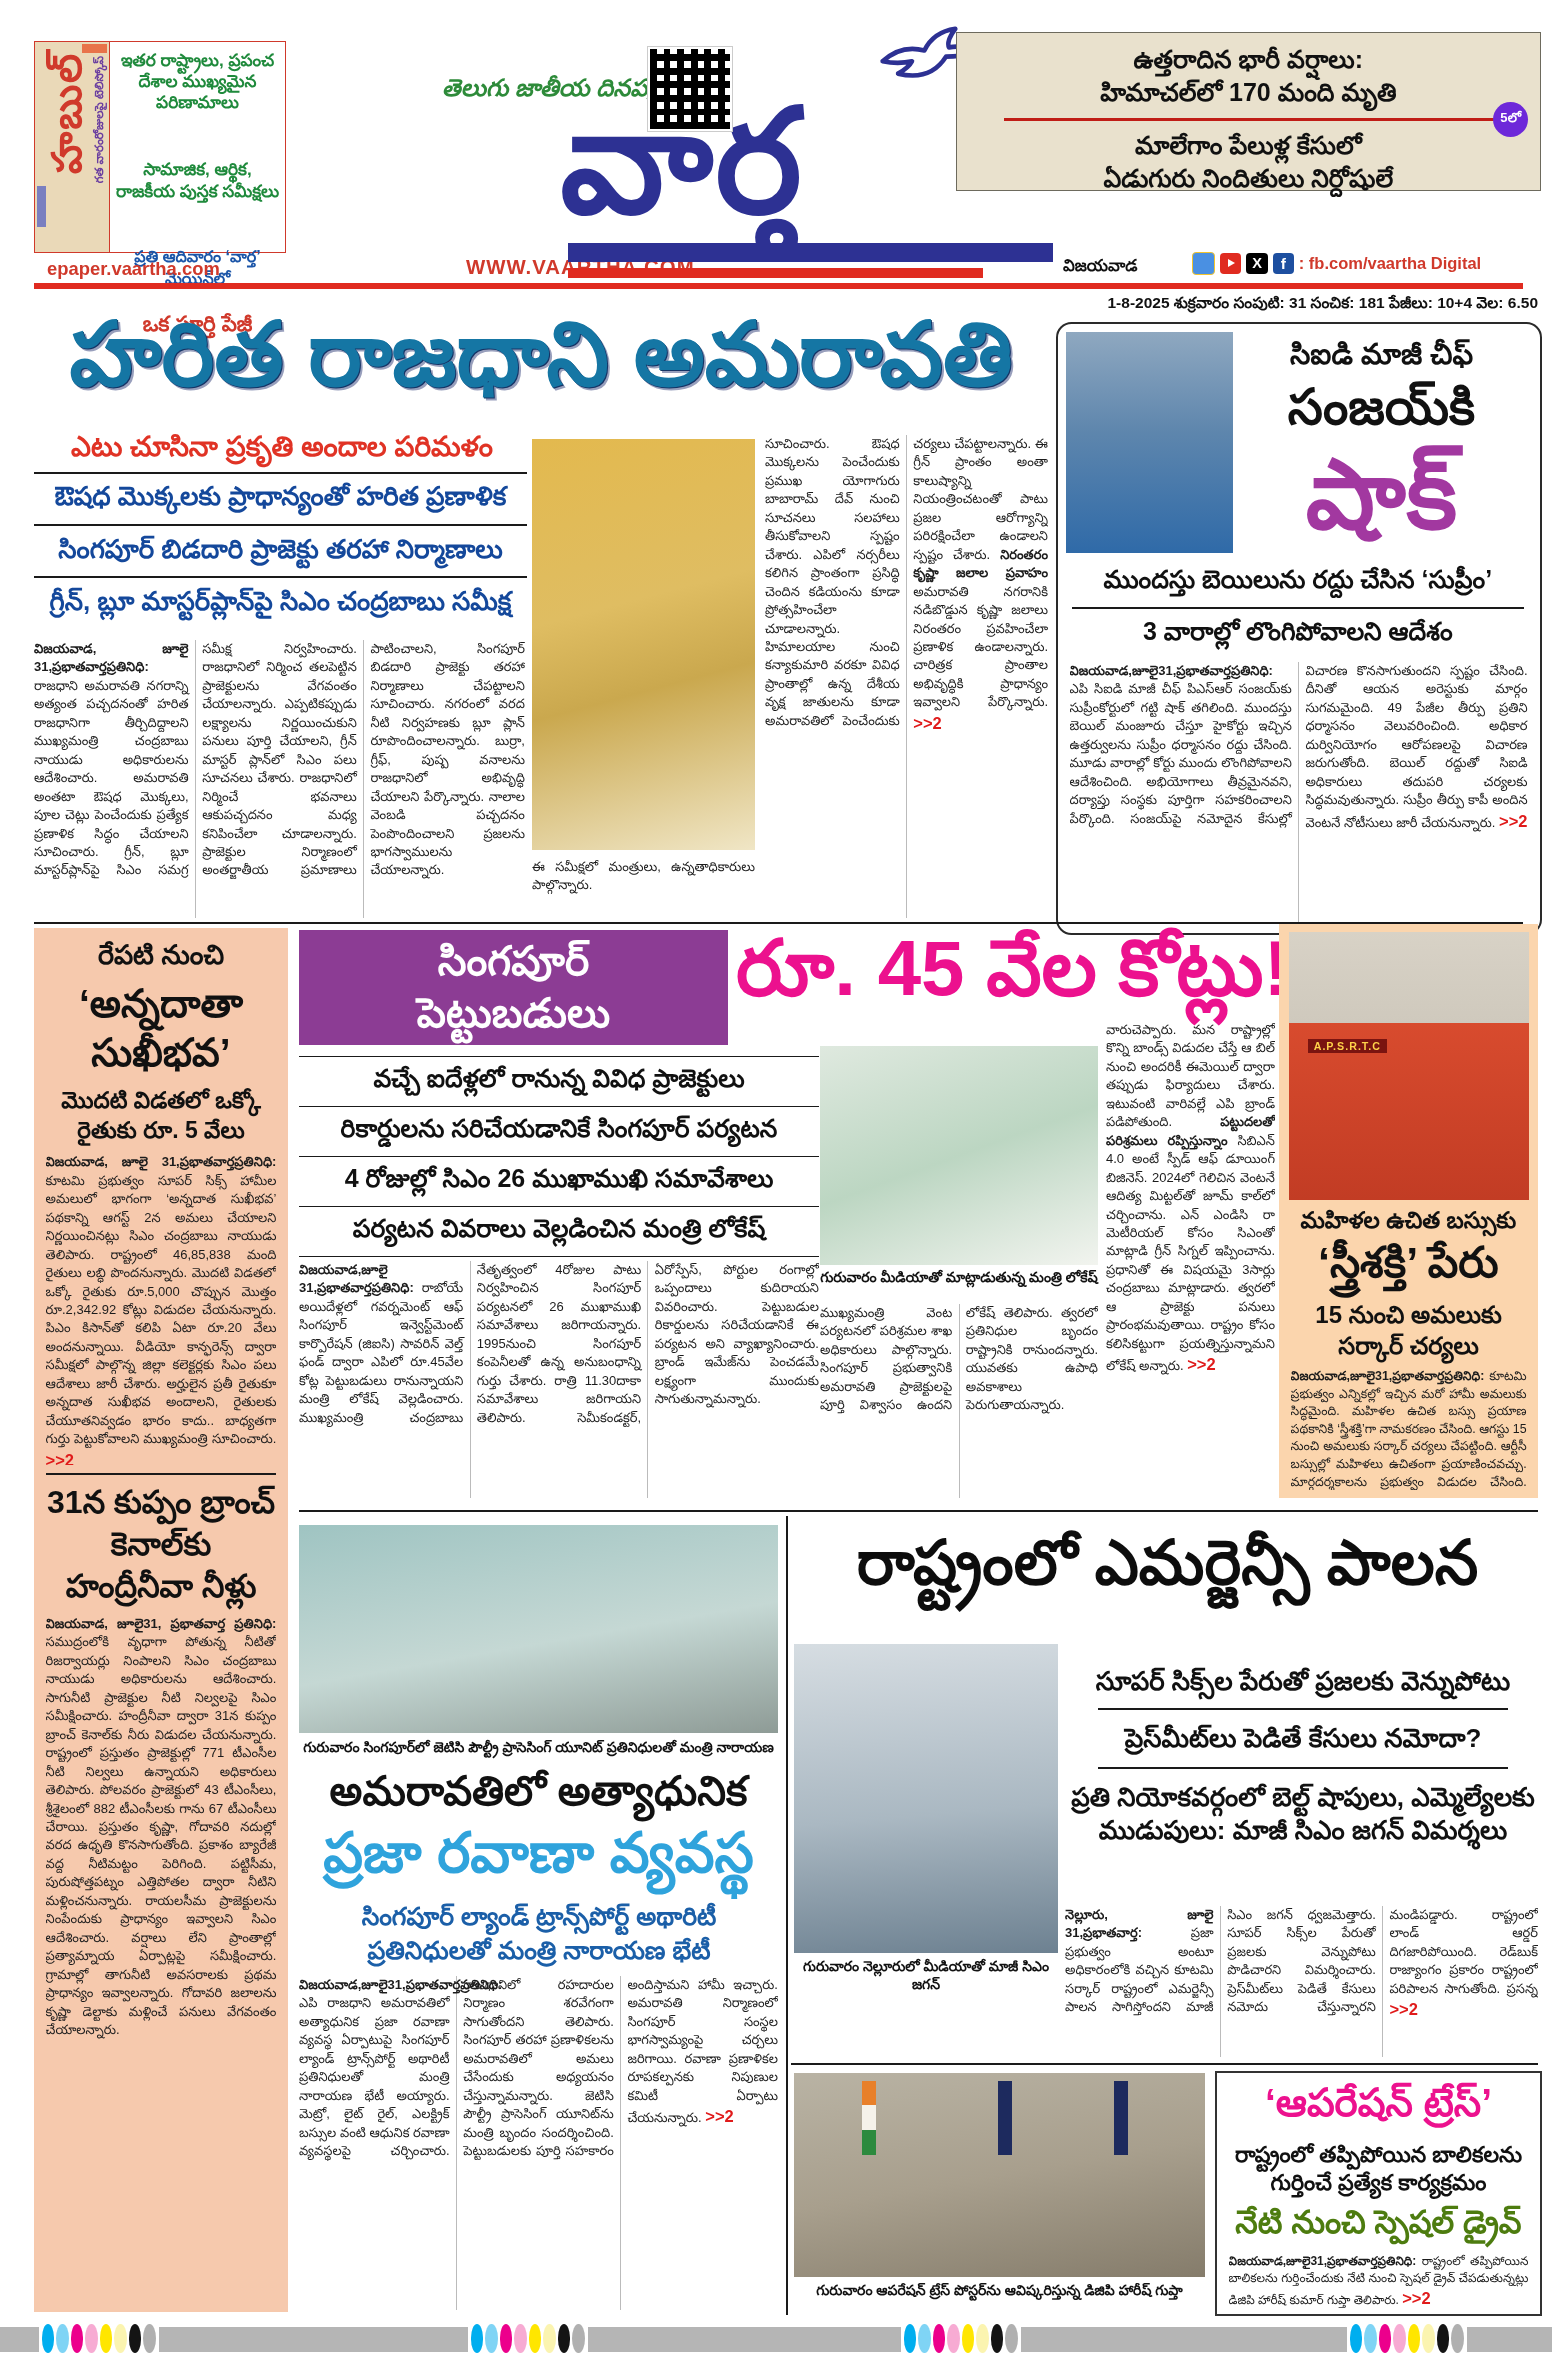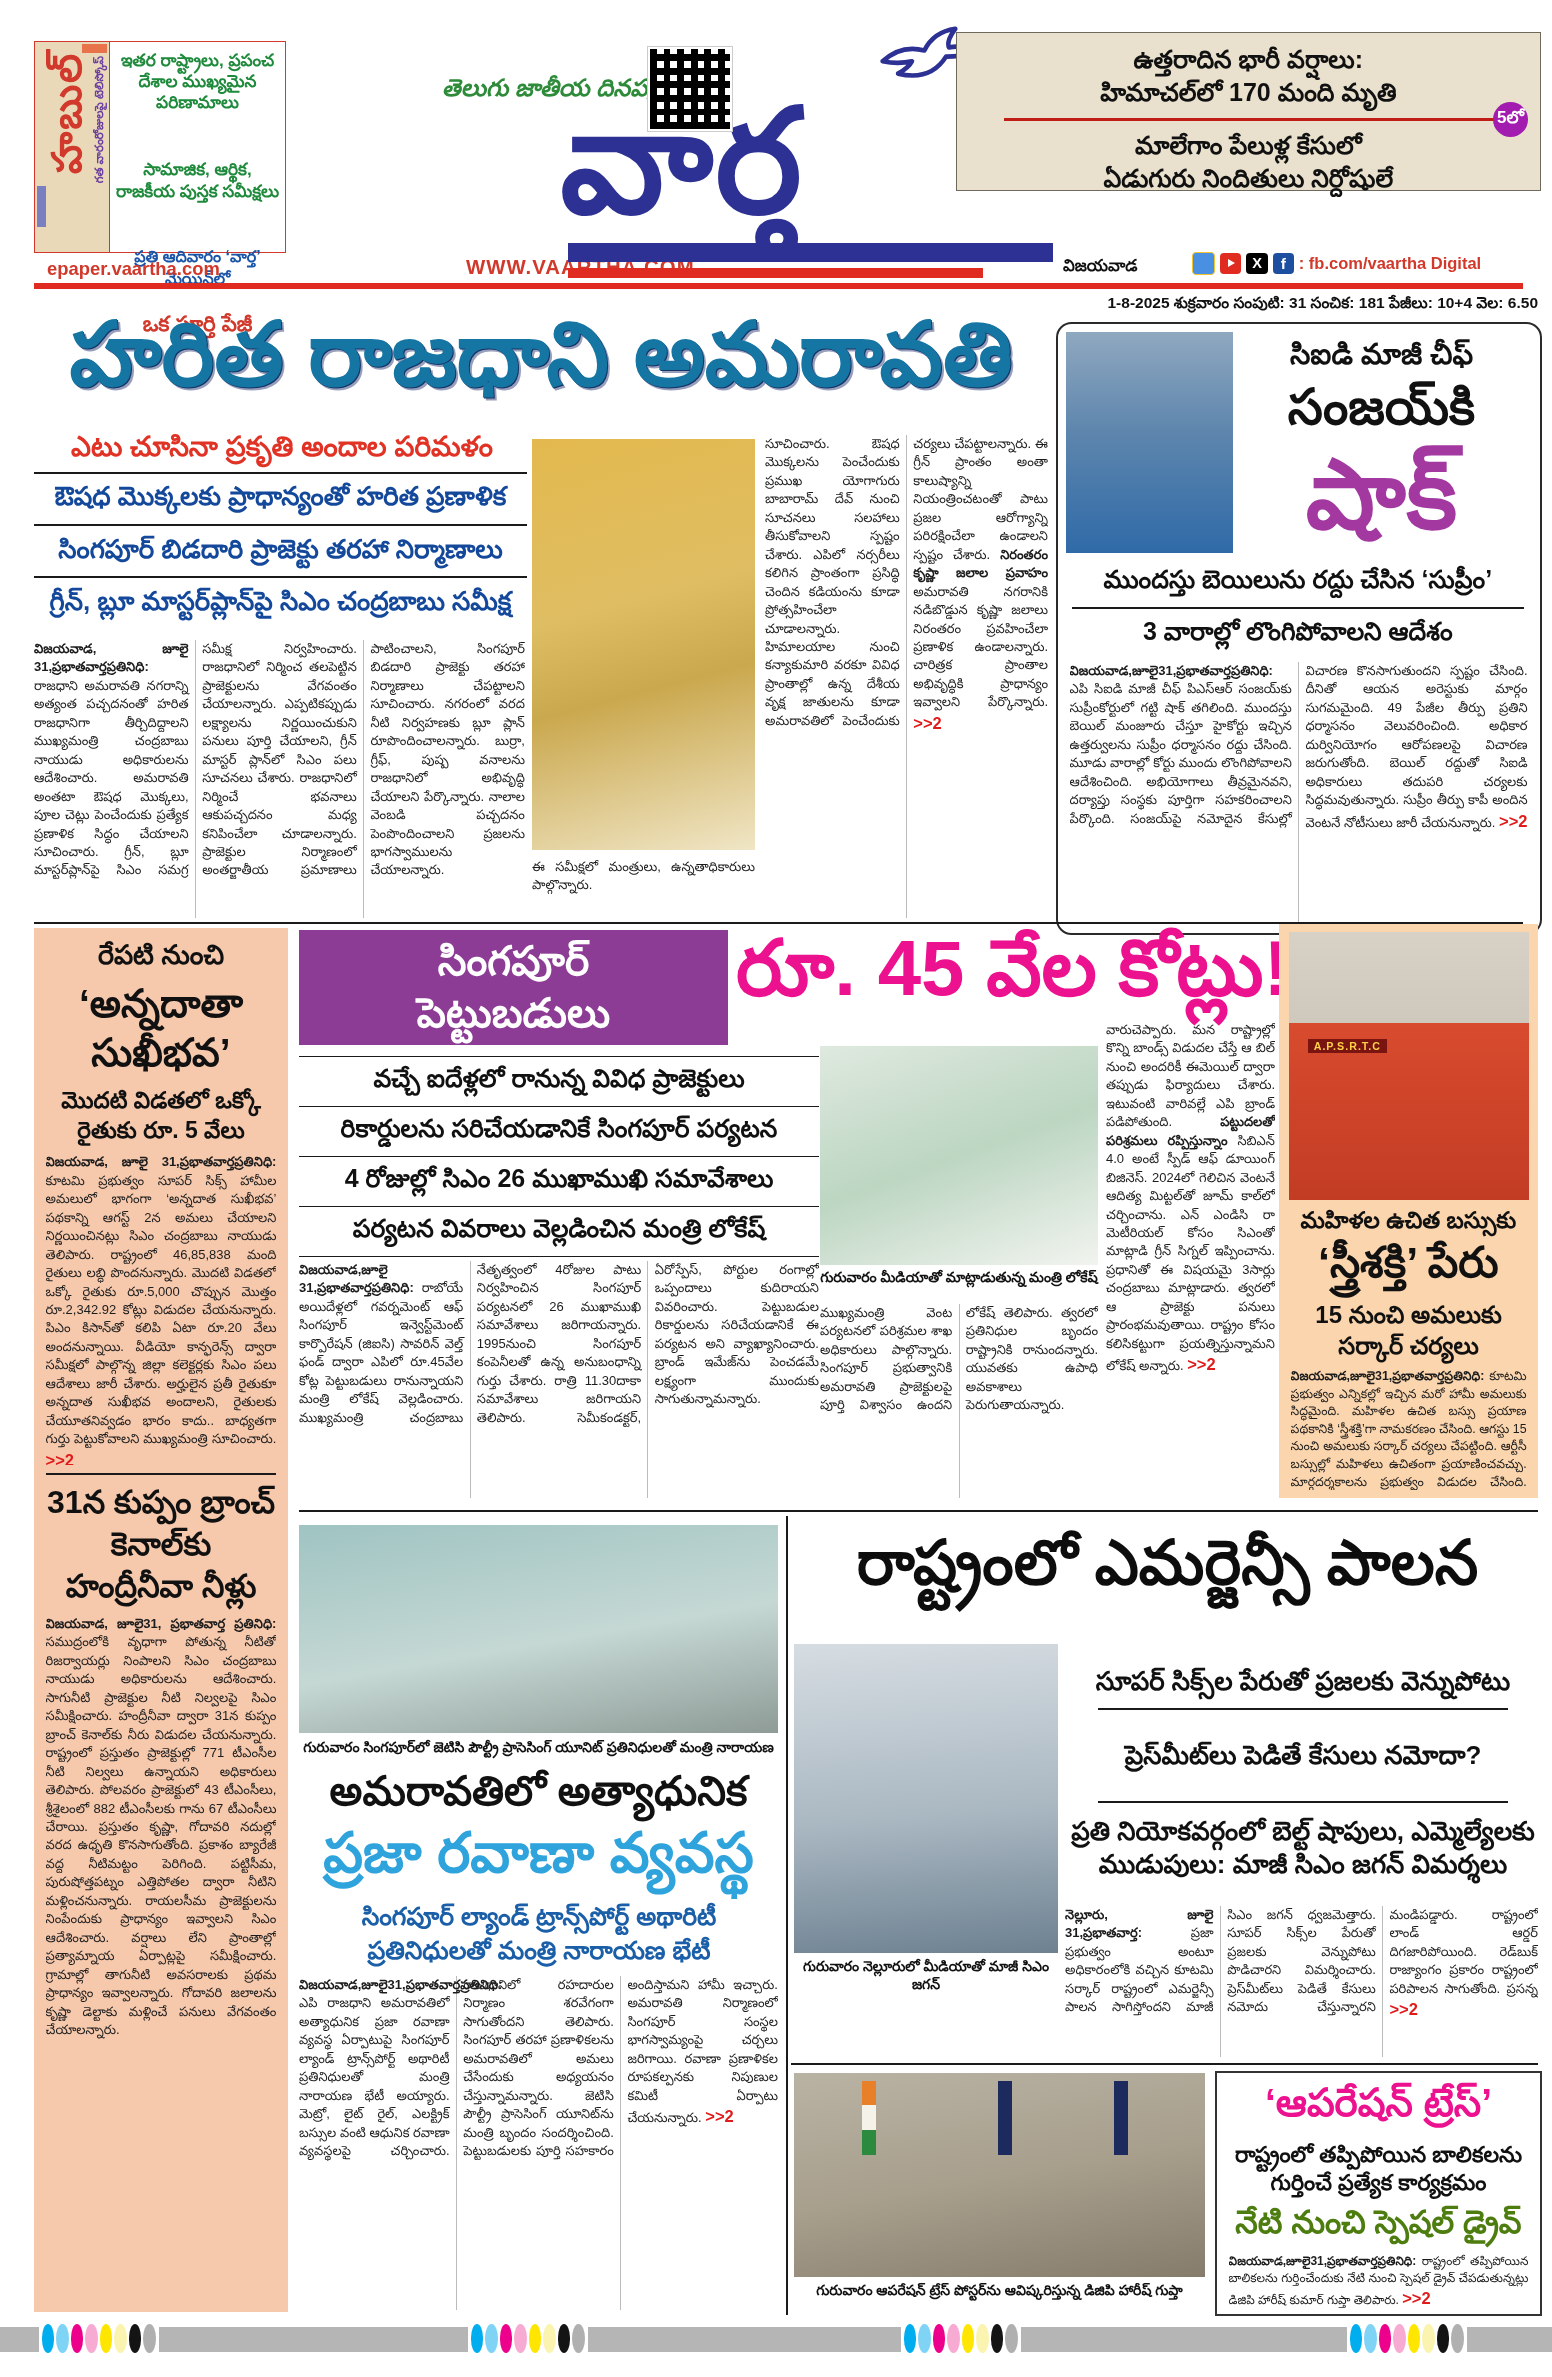--- a/index.html
+++ b/index.html
@@ -34,22 +34,22 @@
   .tagline{color:#2e8b3a;font-weight:bold;font-style:italic;font-size:24px;}
   .logo{color:#2d3193;font-weight:800;font-size:146px;line-height:1;letter-spacing:1.9px;}
   .qr{background:
       repeating-linear-gradient(0deg,#000 0 6.8px,transparent 6.8px 13.6px),
       repeating-linear-gradient(90deg,#000 0 6.8px,#fff 6.8px 13.6px);
       border:2.9px solid #fff;outline:1px solid #ccc;}
   .tr-box{background:#e9e1cd;border:1.5px solid #6d6a5d;padding:9.7px 7.8px;}
   .tr-line{font-size:25px;font-weight:bold;color:#111;text-align:center;line-height:1.35;}
   .tr-div{position:relative;height:2.9px;background:#c01d16;margin:7.8px 25px 7.8px 39px;}
   .badge{position:absolute;right:-21.3px;top:-15.5px;width:35px;height:35px;border-radius:50%;
-         background:#a21caf;color:#fff;font-size:17px;font-weight:bold;display:flex;
-         align-items:center;justify-content:center;}
+         background:#6d28d9;color:#fff;font-size:13px;font-weight:bold;display:flex;
+         align-items:center;justify-content:center;font-family:Liberation Mono, monospace;}
   .url{color:#d0392b;font-weight:800;}
   .pub{font-size:12px;color:#111;}
   .issue{font-size:15.5px;font-weight:bold;color:#111;}
   .soc{display:flex;gap:4.9px;align-items:center;}
   .soc i{display:inline-block;width:21.3px;height:21.3px;border-radius:3.9px;position:relative;}
   .ic-gn{background:#4a90e2;border:1.9px solid #f3c52c;}
   .ic-yt{background:#e02b20;}
   .ic-yt::after{content:"";position:absolute;left:7.8px;top:5.8px;border-left:7.8px solid #fff;
                 border-top:4.9px solid transparent;border-bottom:4.9px solid transparent;}
   .ic-x{background:#000;color:#fff;font-style:normal;font-weight:bold;text-align:center;line-height:21.3px;font-size:14.6px;}
@@ -269,21 +269,21 @@
     <span class="more">&gt;&gt;2</span>
   </div>
 
   <div class="abs ctr e-head" style="left:798px;top:1527px;width:739px;">రాష్ట్రంలో ఎమర్జెన్సీ పాలన</div>
   <div class="ph ph-jagan abs" style="left:794px;top:1644px;width:264px;height:309px;"></div>
   <div class="abs caption" style="left:794px;top:1958px;width:264px;">గురువారం నెల్లూరులో మీడియాతో మాజీ సిఎం జగన్</div>
 
   <div class="abs" style="left:1069px;top:1655px;width:468px;">
     <div class="ctr e-sub" style="padding:9.7px 0;">సూపర్ సిక్స్‌ల పేరుతో ప్రజలకు వెన్నుపోటు</div>
     <div class="hl" style="height:1.5px;margin:0 29px;"></div>
-    <div class="ctr e-sub" style="padding:29px 0;">ప్రెస్‌మీట్‌లు పెడితే కేసులు నమోదా?</div>
+    <div class="ctr e-sub" style="padding:12px 0;">ప్రెస్‌మీట్‌లు పెడితే కేసులు నమోదా?</div>
     <div class="hl" style="height:1.5px;margin:0 29px;"></div>
     <div class="ctr e-sub" style="padding:11.6px 0;">ప్రతి నియోకవర్గంలో బెల్ట్ షాపులు, ఎమ్మెల్యేలకు ముడుపులు: మాజీ సిఎం జగన్ విమర్శలు</div>
   </div>
 
   <div class="abs body-text cols3" style="left:1065px;top:1906px;width:473px;height:151px;">
     <span class="byline">నెల్లూరు, జూలై 31,ప్రభాతవార్త: </span><span>ప్రజా ప్రభుత్వం అంటూ అధికారంలోకి వచ్చిన కూటమి సర్కార్ రాష్ట్రంలో ఎమర్జెన్సీ పాలన సాగిస్తోందని మాజీ సిఎం జగన్ ధ్వజమెత్తారు. సూపర్ సిక్స్‌ల పేరుతో ప్రజలకు వెన్నుపోటు పొడిచారని విమర్శించారు. ప్రెస్‌మీట్‌లు పెడితే కేసులు నమోదు చేస్తున్నారని మండిపడ్డారు. రాష్ట్రంలో లాండ్ ఆర్డర్ దిగజారిపోయింది. రెడ్‌బుక్ రాజ్యాంగం ప్రకారం రాష్ట్రంలో పరిపాలన సాగుతోంది. ప్రసన్న </span>
     <span class="more">&gt;&gt;2</span>
   </div>
 
   <div class="abs hl" style="left:791px;top:2063px;width:747px;height:1.9px;"></div>

